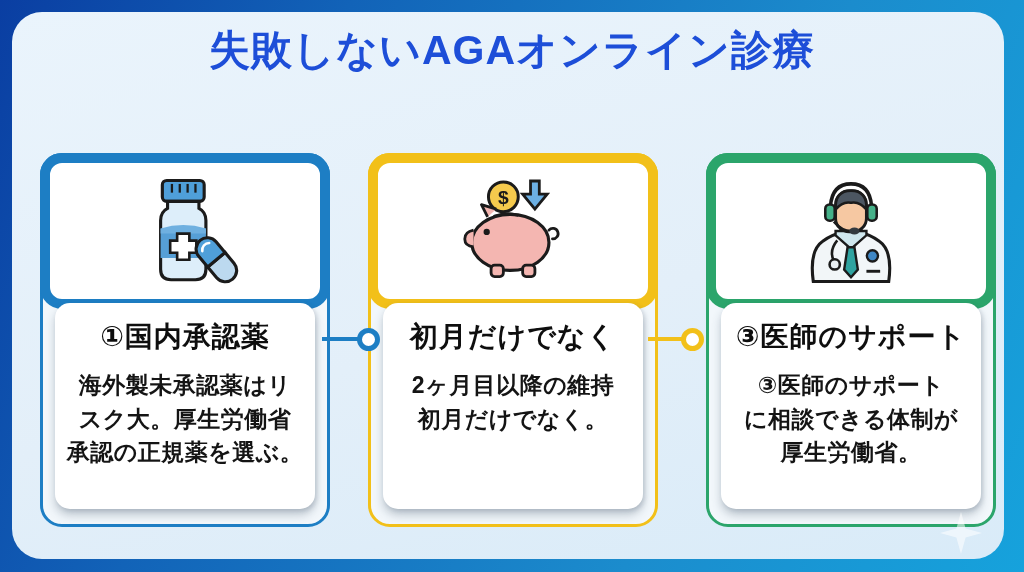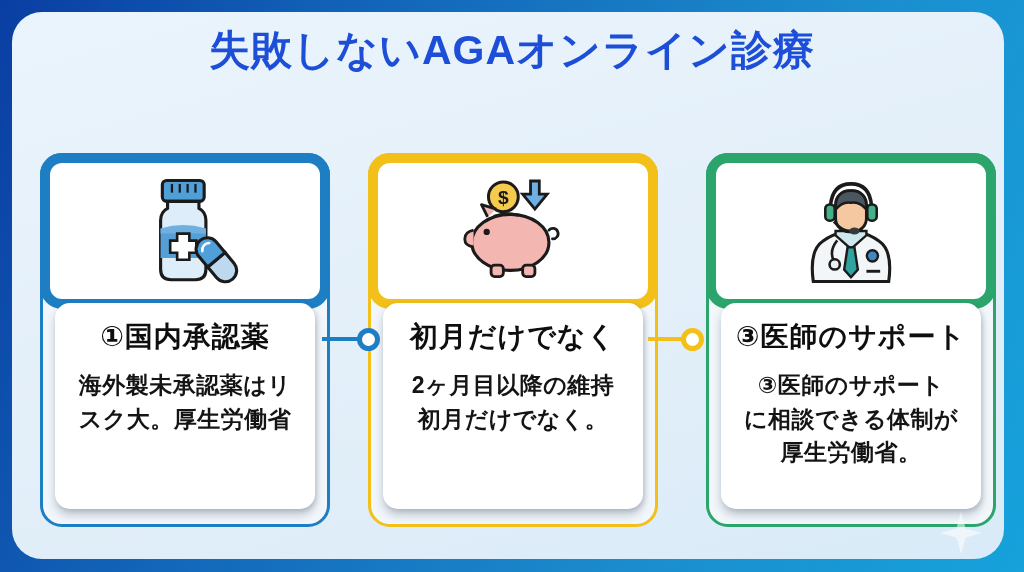--- a/index.html
+++ b/index.html
@@ -98,20 +98,21 @@
         <path d="M-13 0 v-16 a13 13 0 0 1 26 0 V0 z" fill="#4f9fd9" stroke="#1b1b1b" stroke-width="3.6"></path>
         <path d="M-6 -18 a8 8 0 0 1 12 -2" fill="none" stroke="#ffffff" stroke-width="3" stroke-linecap="round"></path>
       </g>
     </svg>
   </div>
   <div class="text-panel">
     <div class="card-heading">①国内承認薬</div>
     <div class="card-body">
       <span class="line">海外製未承認薬はリ</span>
       <span class="line">スク大。厚生労働省</span>
+      <span class="line">承認の正規薬を選ぶ。</span>
     </div>
   </div>
 </div>
 
 <div class="card accent-yellow" style="left:368px">
   <div class="icon-frame">
     <svg width="128" height="116" viewBox="0 0 146 126">
       <path d="M103 6 v15 h9 l-14 17 -14 -17 h9 V6 z" fill="#6cb0e4" stroke="#1b1b1b" stroke-width="3.2"></path>
       <circle cx="62" cy="24" r="17" fill="#f5ca4d" stroke="#1b1b1b" stroke-width="3.4"></circle>
       <text x="62" y="32" text-anchor="middle" font-size="22" font-weight="bold" fill="#1b1b1b">$</text>

